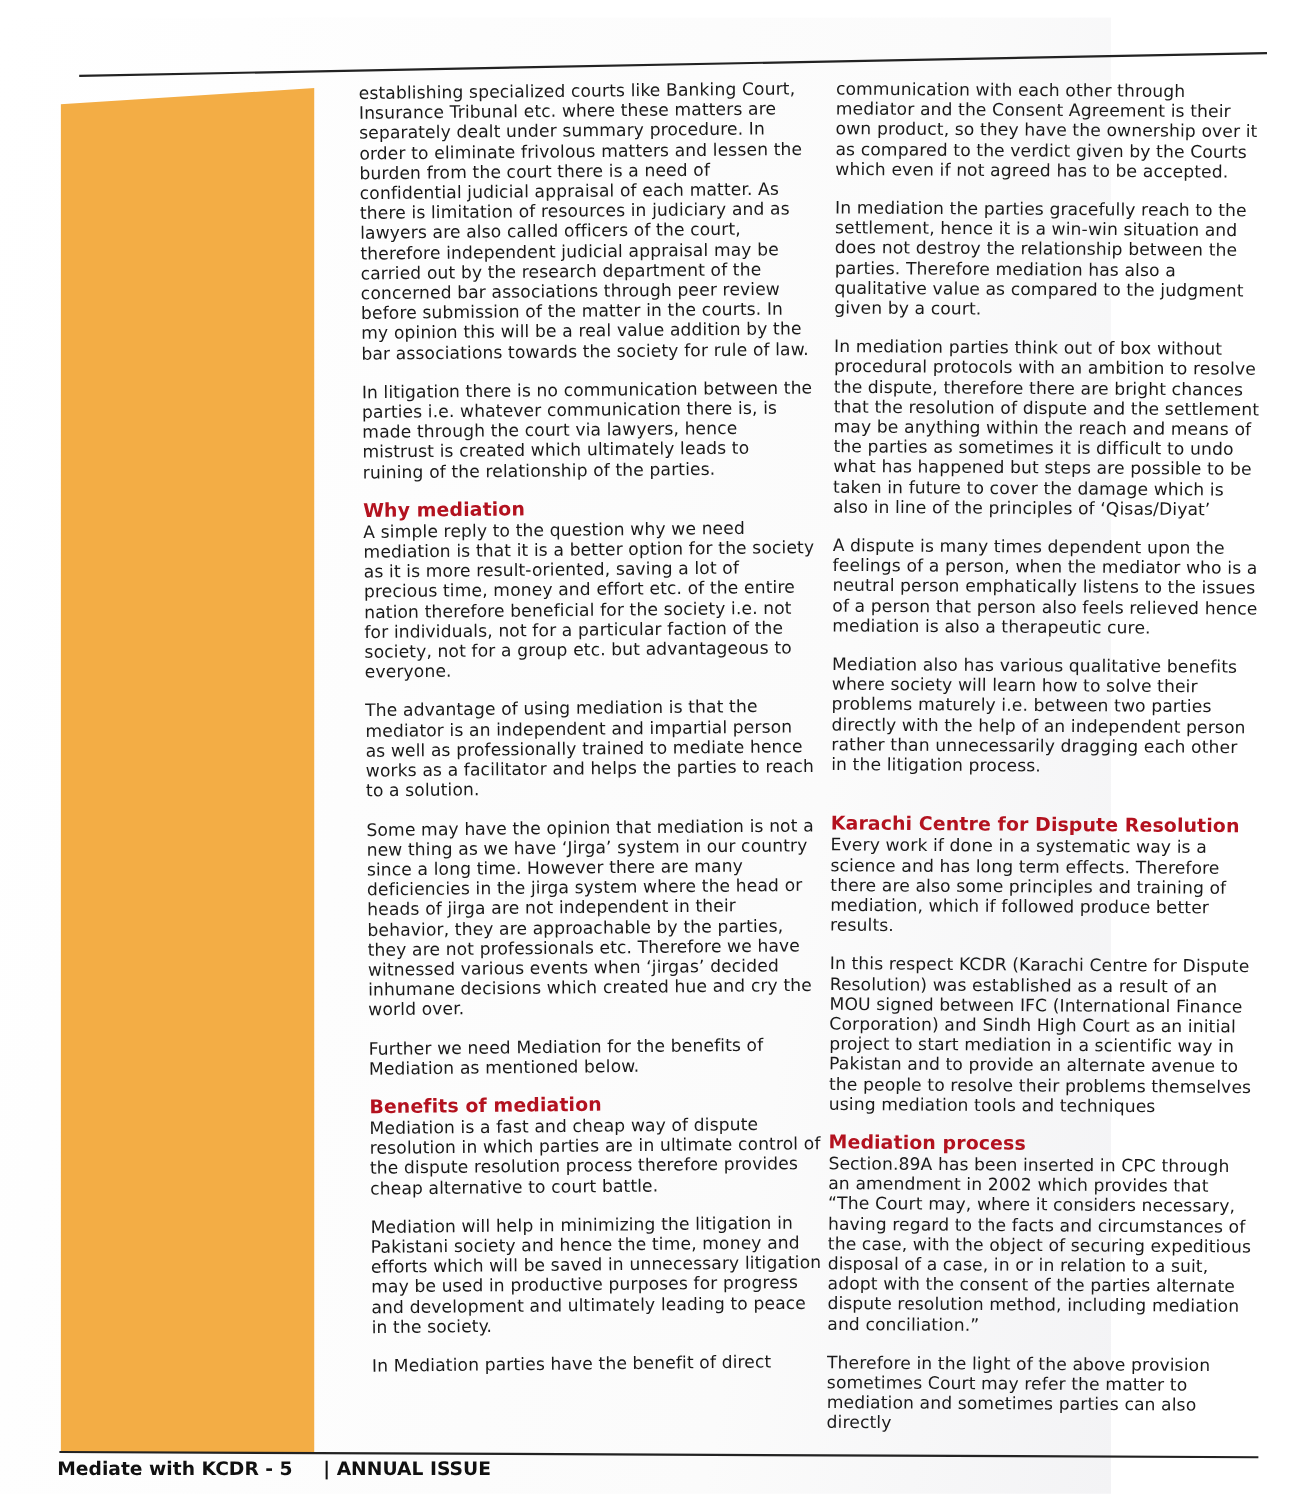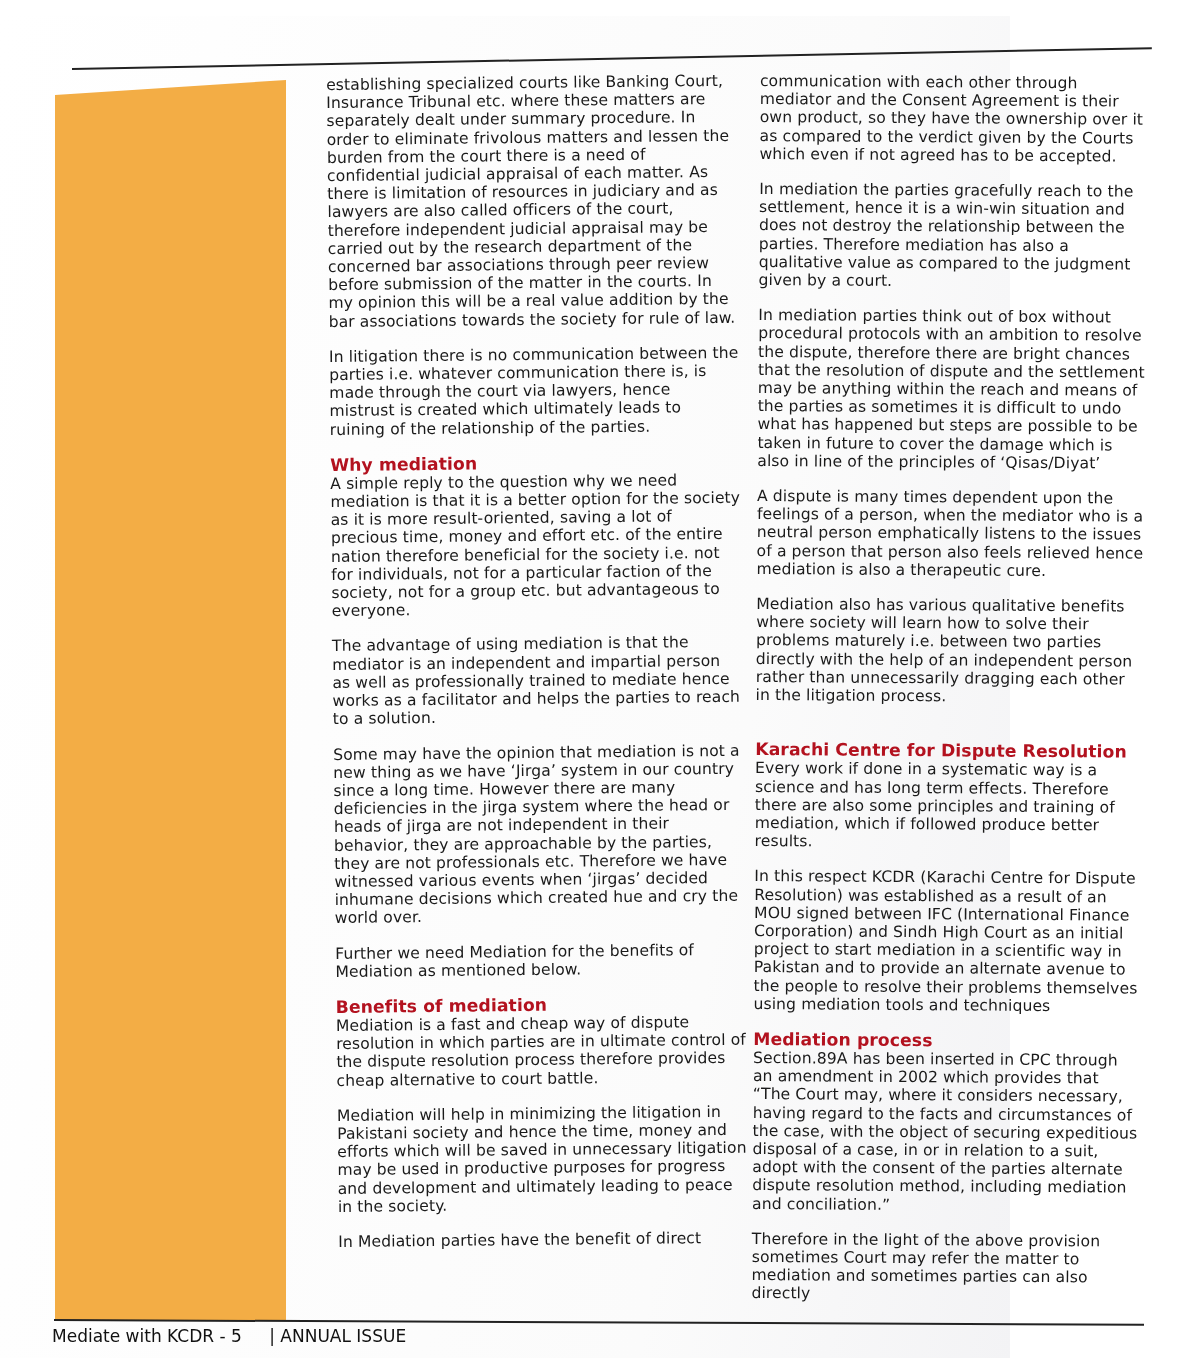--- a/index.html
+++ b/index.html
@@ -64,20 +64,21 @@
       font-size: 17.2px;
       line-height: 19px;
       margin: 0;
     }
     .footer {
       position: absolute;
       left: 52px; top: 1310px;
       font-size: 17px;
       color: #111;
       white-space: nowrap;
+      font-weight: bold;
     }
     .footer .issue { margin-left: 22px; }
   </style>
 </head>
 <body>
 
 <div class="page">
   <div class="top-rule"></div>
   <div class="orange-bar"></div>
 

